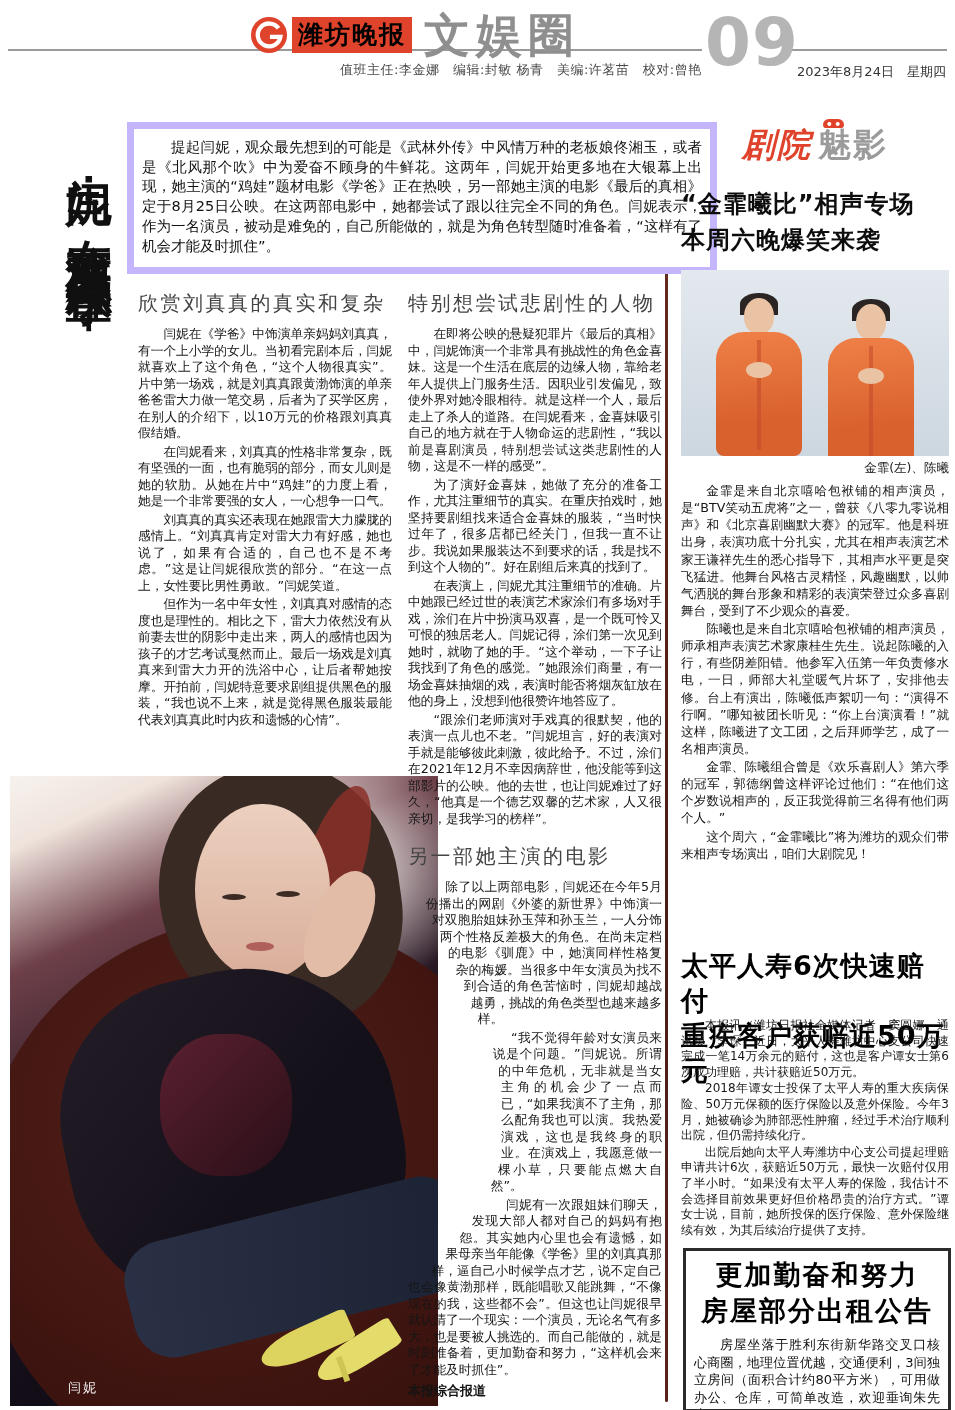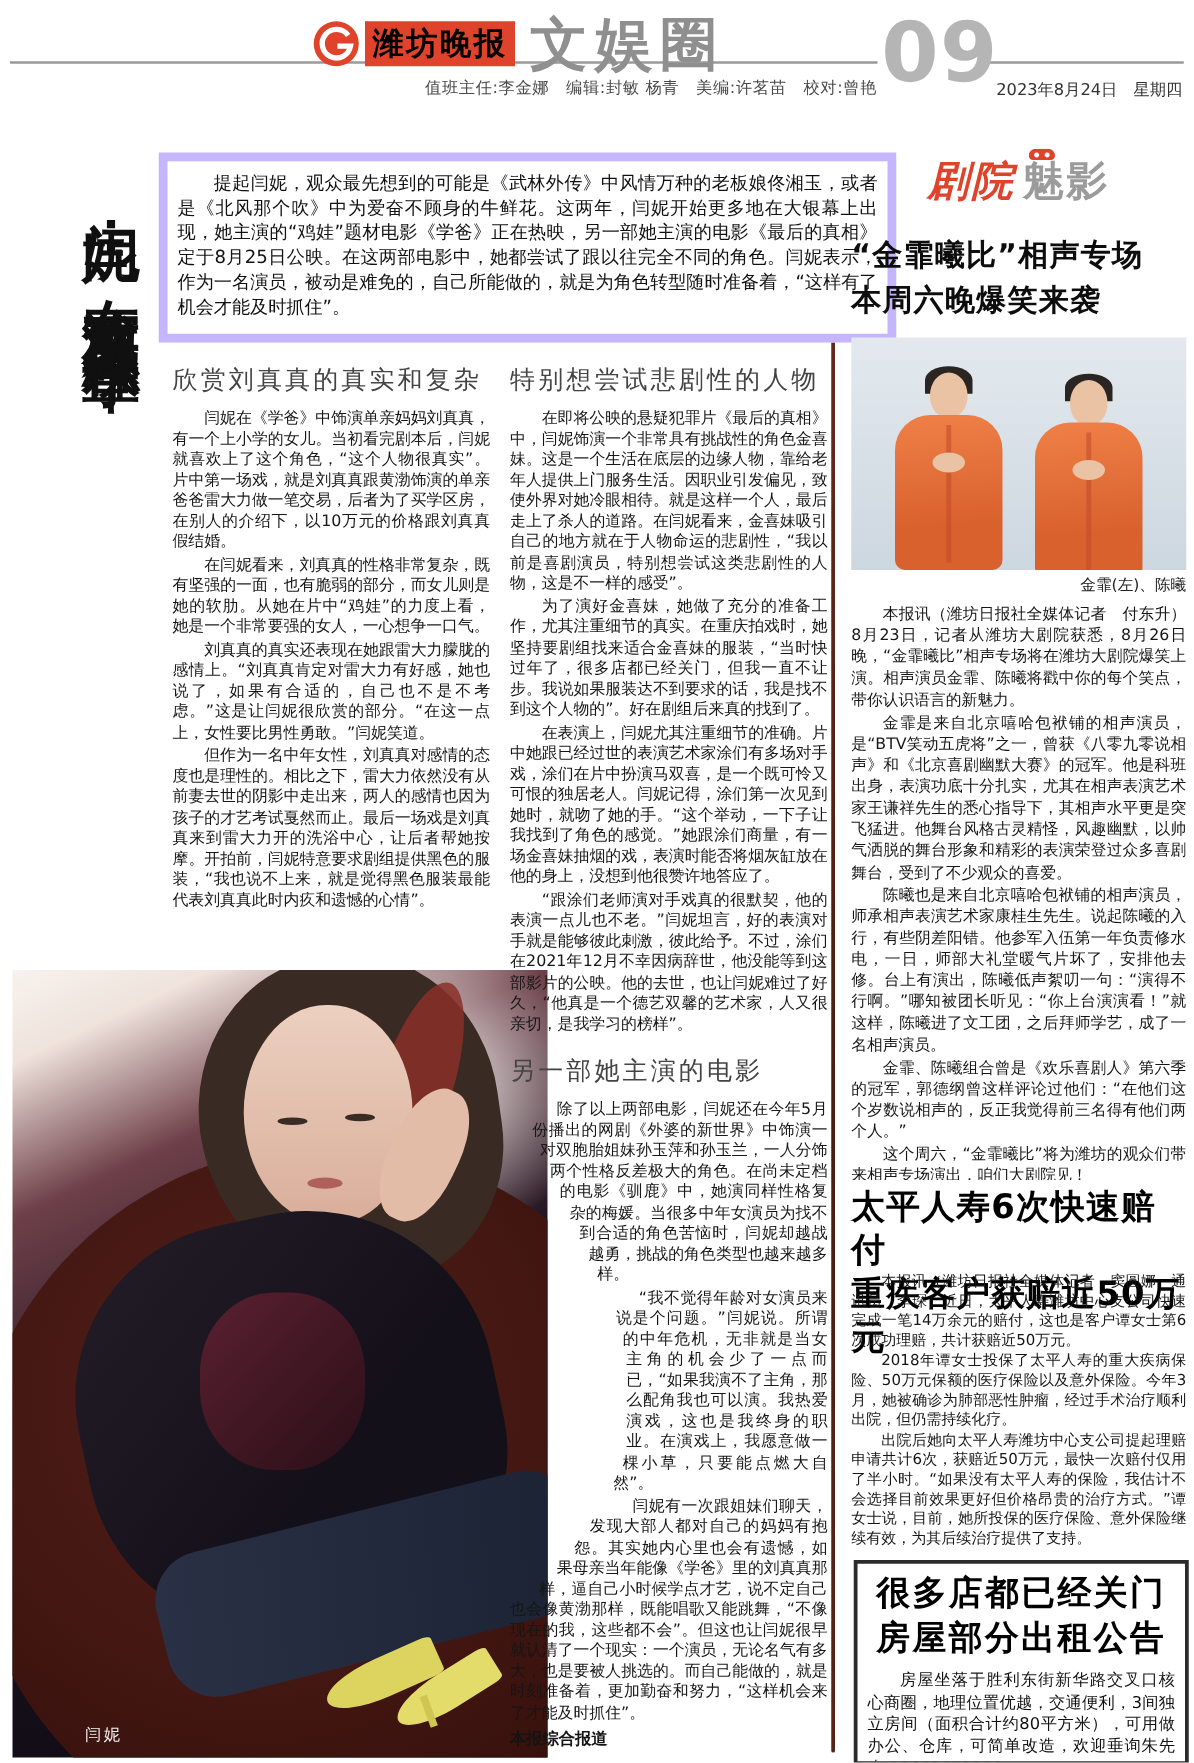--- a/index.html
+++ b/index.html
@@ -197,37 +197,36 @@
     <div class="fig-head"></div>
     <div class="fig-body"></div>
     <div class="fig-trim"></div>
     <div class="fig-hands"></div>
   </div>
 </div>
 
 <div class="right-col t-caption abs">金霏(左)、陈曦</div>
 
 <div class="right-col t-article abs">
-  <p class="rt">本报讯（潍坊日报社全媒体记者　付东升）8月23日，记者从潍坊大剧院获悉，8月26日晚，“金霏曦比”相声专场将在潍坊大剧院爆笑上演。相声演员金霏、陈曦将戳中你的每个笑点，带你认识语言的新魅力。</p>
   <p class="rt">金霏是来自北京嘻哈包袱铺的相声演员，是“BTV笑动五虎将”之一，曾获《八零九零说相声》和《北京喜剧幽默大赛》的冠军。他是科班出身，表演功底十分扎实，尤其在相声表演艺术家王谦祥先生的悉心指导下，其相声水平更是突飞猛进。他舞台风格古灵精怪，风趣幽默，以帅气洒脱的舞台形象和精彩的表演荣登过众多喜剧舞台，受到了不少观众的喜爱。</p>
   <p class="rt">陈曦也是来自北京嘻哈包袱铺的相声演员，师承相声表演艺术家康桂生先生。说起陈曦的入行，有些阴差阳错。他参军入伍第一年负责修水电，一日，师部大礼堂暖气片坏了，安排他去修。台上有演出，陈曦低声絮叨一句：“演得不行啊。”哪知被团长听见：“你上台演演看！”就这样，陈曦进了文工团，之后拜师学艺，成了一名相声演员。</p>
   <p class="rt">金霏、陈曦组合曾是《欢乐喜剧人》第六季的冠军，郭德纲曾这样评论过他们：“在他们这个岁数说相声的，反正我觉得前三名得有他们两个人。”</p>
   <p class="rt">这个周六，“金霏曦比”将为潍坊的观众们带来相声专场演出，咱们大剧院见！</p>
 </div>
 
 <div class="right-col ins-headline abs">
   <div>太平人寿6次快速赔付</div>
   <div>重疾客户获赔近50万元</div>
 </div>
 
 <div class="right-col ins-article abs">
   <p class="rt">本报讯（潍坊日报社全媒体记者　窦圆娜　通讯员　李琛）近日，太平人寿潍坊中心支公司快速完成一笔14万余元的赔付，这也是客户谭女士第6次成功理赔，共计获赔近50万元。</p>
   <p class="rt">2018年谭女士投保了太平人寿的重大疾病保险、50万元保额的医疗保险以及意外保险。今年3月，她被确诊为肺部恶性肿瘤，经过手术治疗顺利出院，但仍需持续化疗。</p>
   <p class="rt">出院后她向太平人寿潍坊中心支公司提起理赔申请共计6次，获赔近50万元，最快一次赔付仅用了半小时。“如果没有太平人寿的保险，我估计不会选择目前效果更好但价格昂贵的治疗方式。”谭女士说，目前，她所投保的医疗保险、意外保险继续有效，为其后续治疗提供了支持。</p>
 </div>
 
 <div class="ad-box abs">
   <div class="ad-title">
-    <div>很多店都已经关门</div>
+    <div>更加勤奋和努力</div>
     <div>房屋部分出租公告</div>
   </div>
   <div class="ad-body">房屋坐落于胜利东街新华路交叉口核心商圈，地理位置优越，交通便利，3间独立房间（面积合计约80平方米），可用做办公、仓库，可简单改造，欢迎垂询朱先生:18663673380</div>
 </div>
 
 </body></html>

